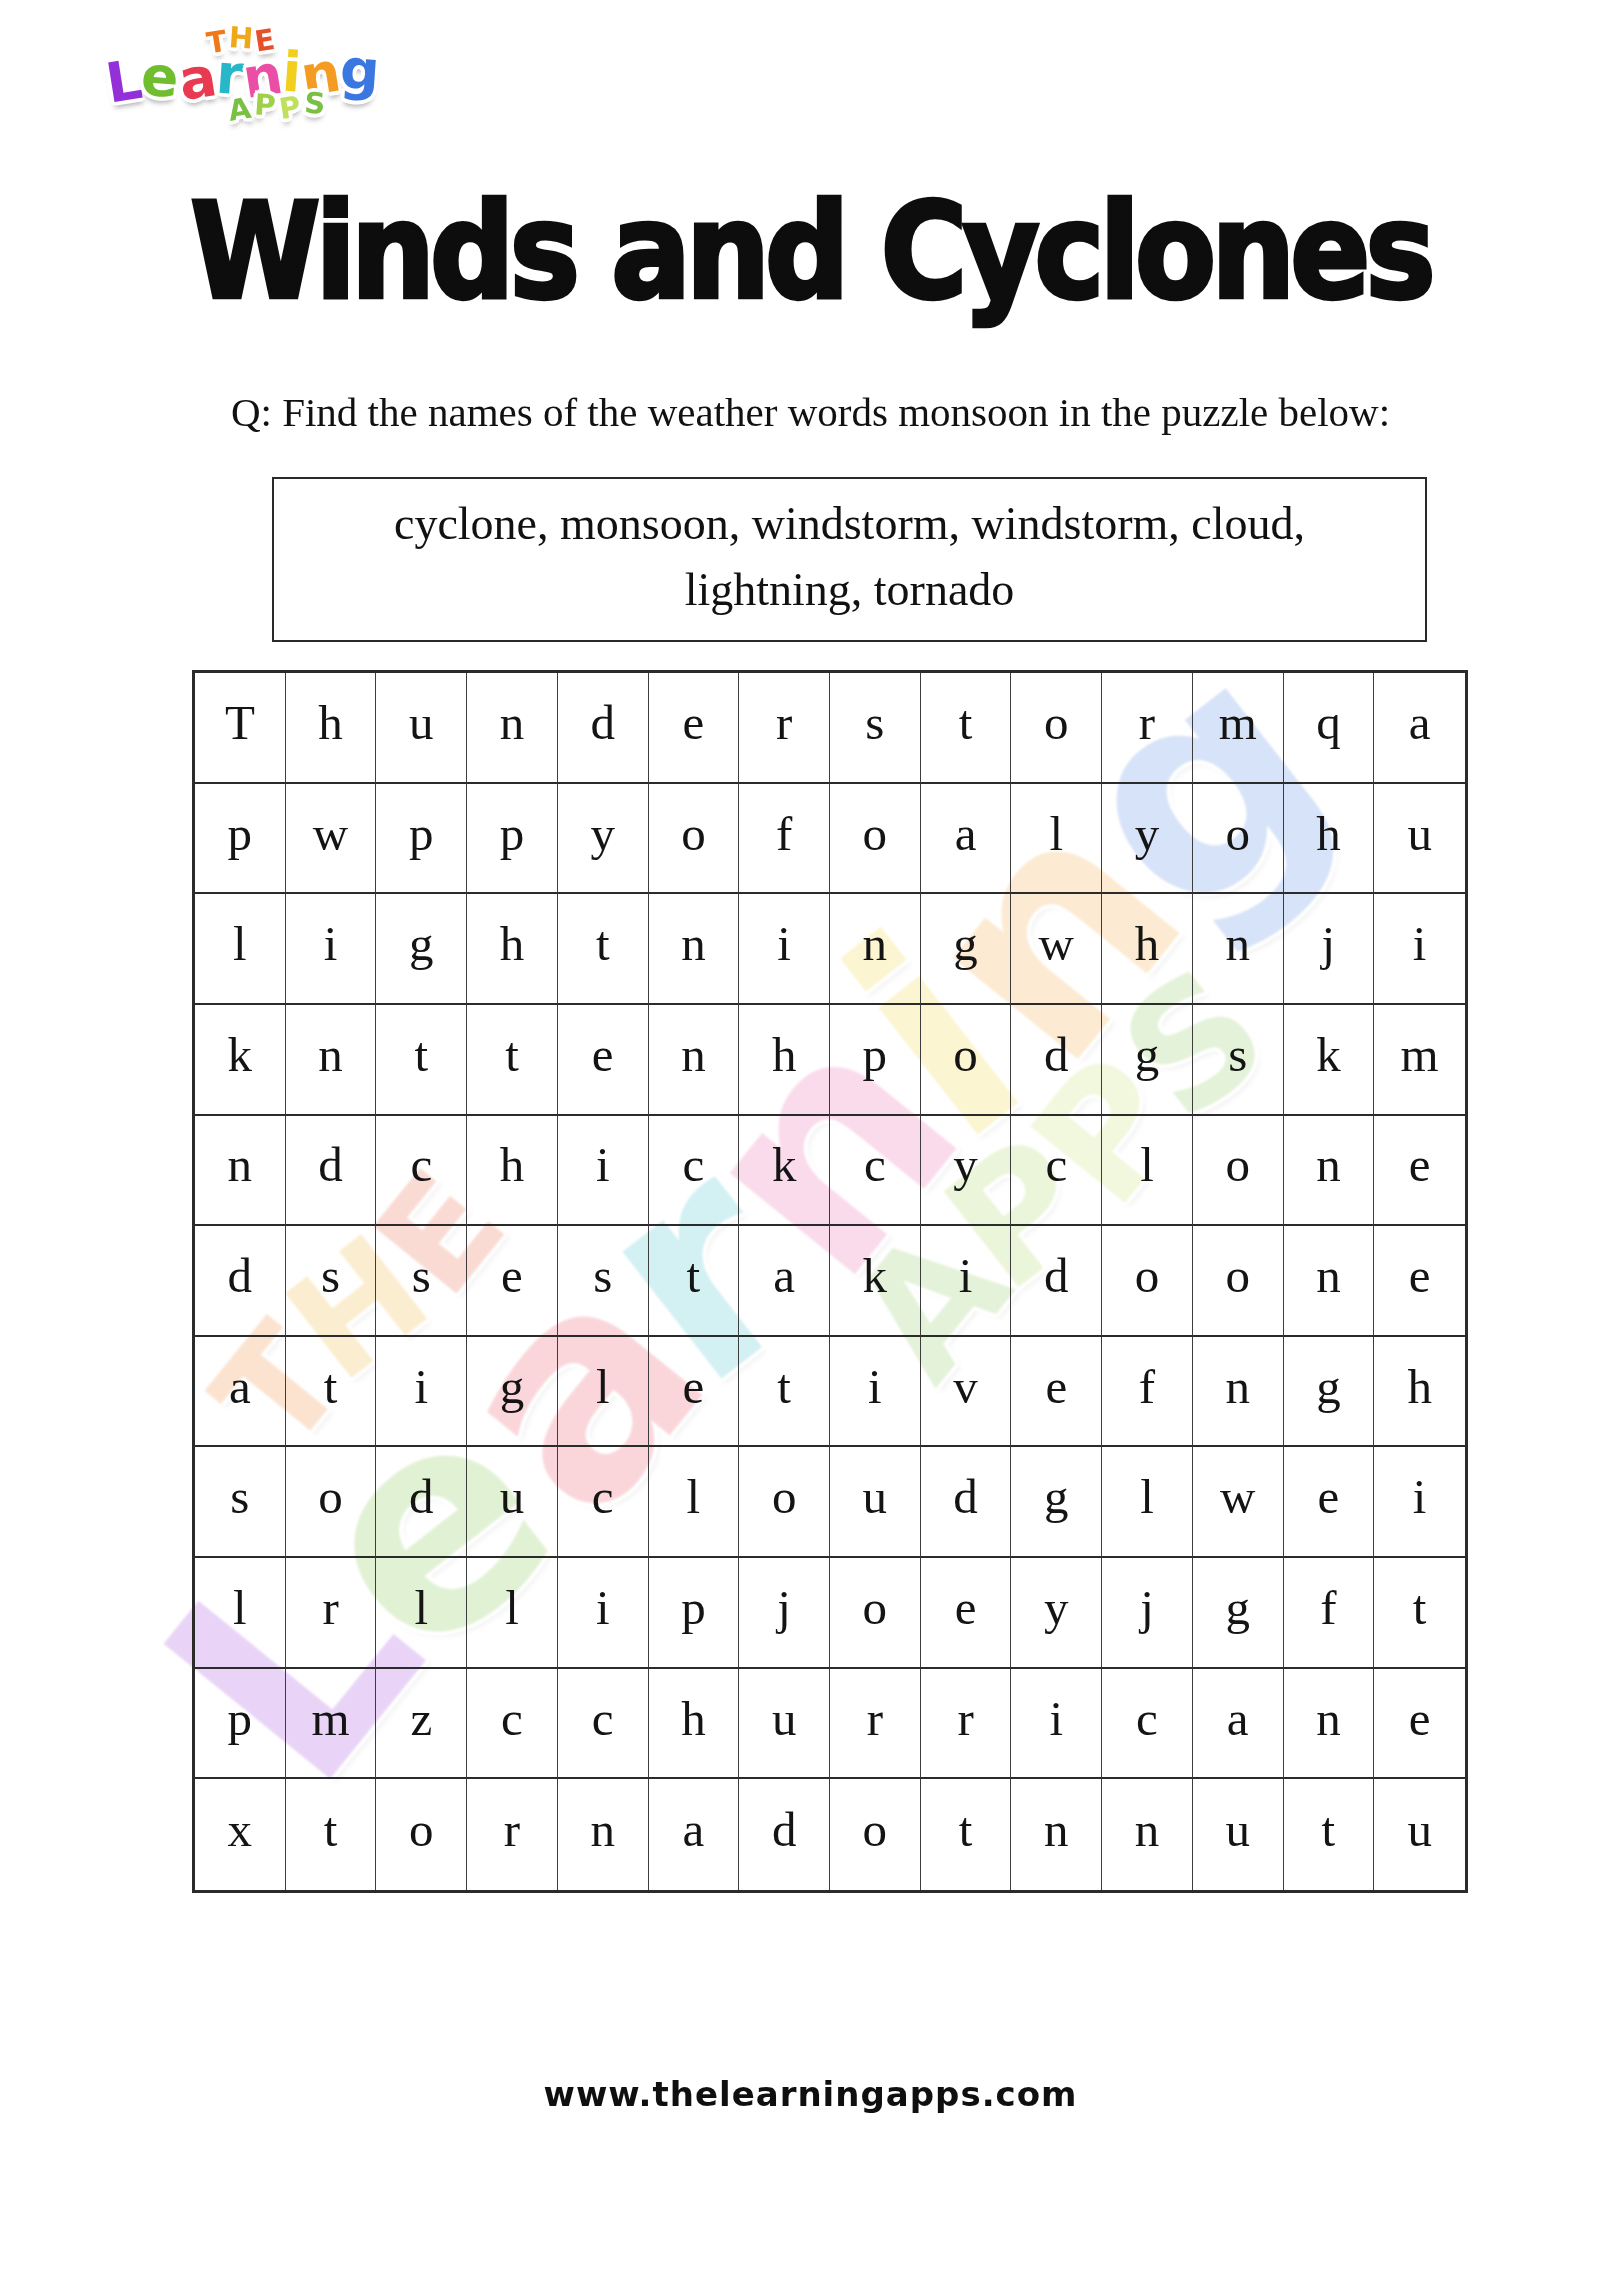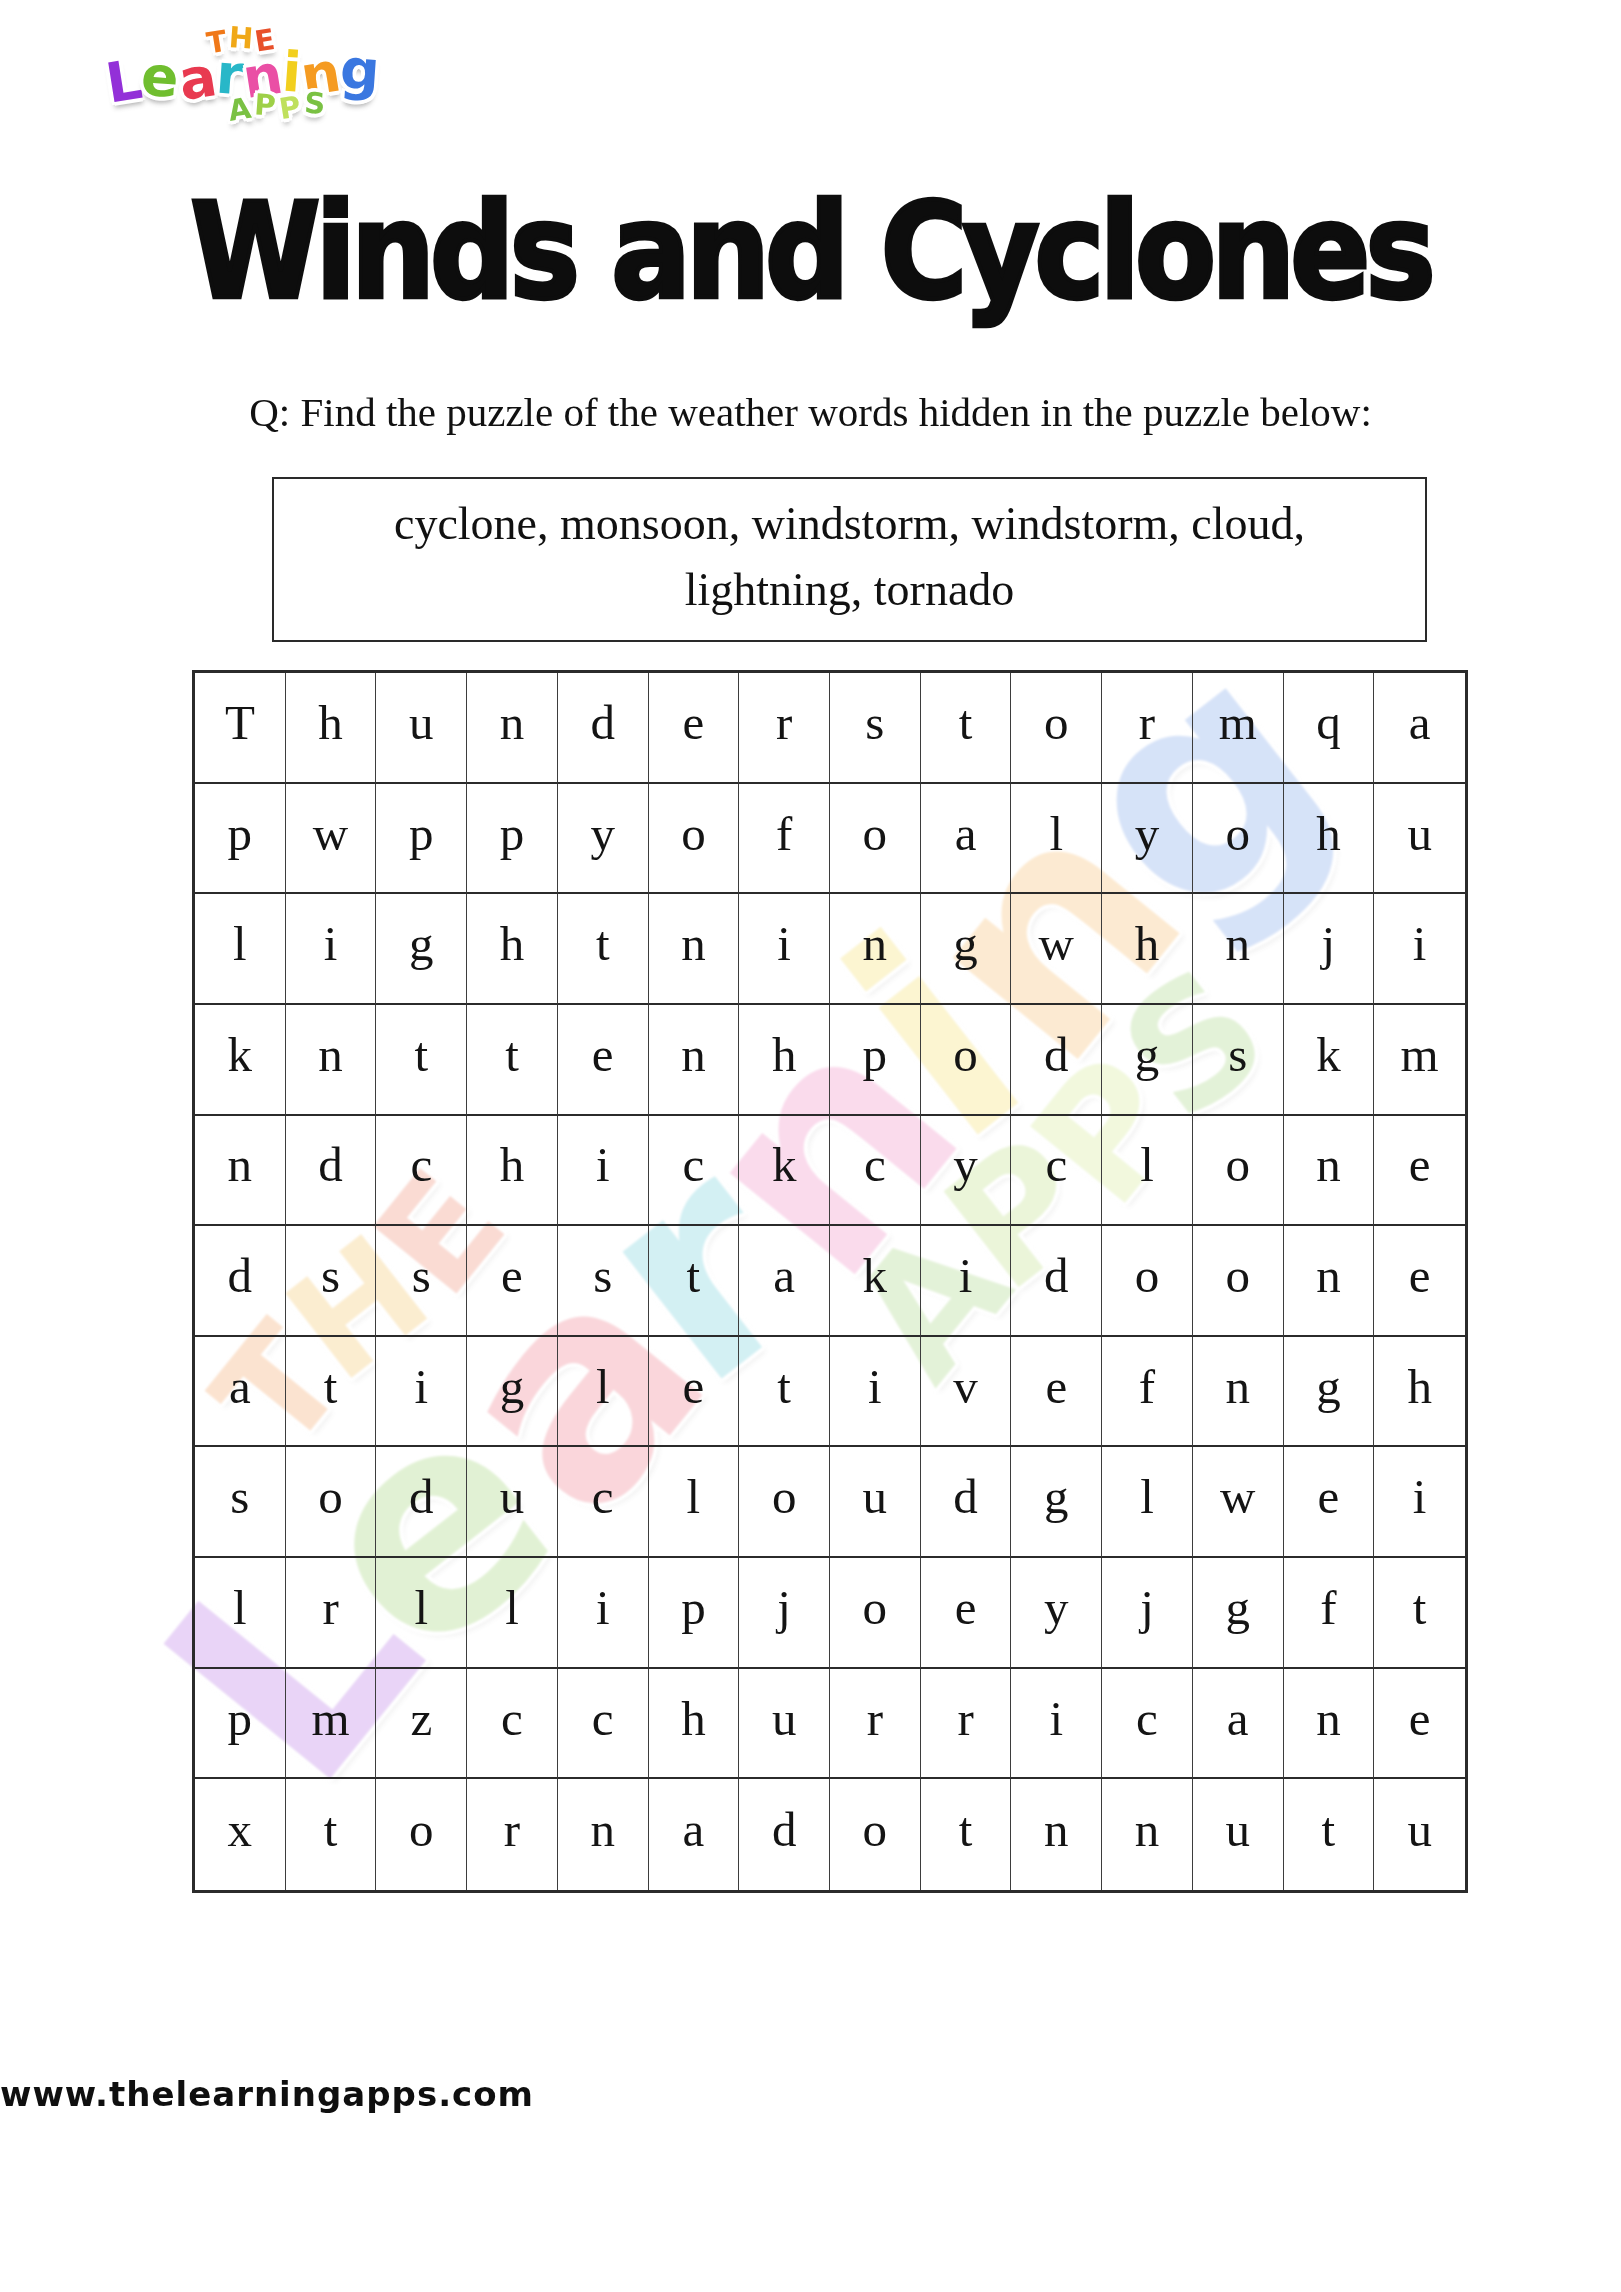--- a/index.html
+++ b/index.html
@@ -96,21 +96,21 @@
     font-size:49px; color:#141414;
     padding-bottom:9.8px; box-sizing:border-box;
     background:transparent;
   }
   .cell.last-col{border-right:none;}
   .cell.last-row{border-bottom:none;}
 
   
   .footer{
     position:absolute; top:2074px; left:0; width:100%;
-    text-align:left; z-index:2;
+    text-align:center; z-index:2;
     font-family:"DejaVu Sans", sans-serif; font-weight:bold;
     font-size:34px; letter-spacing:1px; color:#0f0f0f;
   }
 </style>
 </head>
 <body>
 
 <div class="page">
 
   <div class="watermark">
@@ -122,21 +122,21 @@
   </div>
 
   <div class="logo">
     <div class="logo-line logo-the"><span class="bubble-letter" style="color: rgb(240, 120, 24);">T</span><span class="bubble-letter" style="color: rgb(240, 168, 24);">H</span><span class="bubble-letter" style="color: rgb(232, 80, 42);">E</span></div>
     <div class="logo-line logo-learning"><span class="bubble-letter" style="color: rgb(147, 48, 216);">L</span><span class="bubble-letter" style="color: rgb(112, 190, 47);">e</span><span class="bubble-letter" style="color: rgb(232, 58, 80);">a</span><span class="bubble-letter" style="color: rgb(40, 183, 200);">r</span><span class="bubble-letter" style="color: rgb(234, 79, 165);">n</span><span class="bubble-letter" style="color: rgb(242, 207, 30);">i</span><span class="bubble-letter" style="color: rgb(245, 155, 34);">n</span><span class="bubble-letter" style="color: rgb(58, 119, 224);">g</span></div>
     <div class="logo-line logo-apps"><span class="bubble-letter" style="color: rgb(122, 193, 67);">A</span><span class="bubble-letter" style="color: rgb(158, 208, 72);">P</span><span class="bubble-letter" style="color: rgb(191, 224, 92);">P</span><span class="bubble-letter" style="color: rgb(122, 193, 67);">S</span></div>
   </div>
 
   <div class="title">Winds and Cyclones</div>
 
-  <div class="question">Q: Find the puzzle of the weather words hidden in the puzzle below:</div>
+  <div class="question">Q: Find the names of the weather words monsoon in the puzzle below:</div>
 
   <div class="word-box">
     <div>
         <div>cyclone, monsoon, windstorm, windstorm, cloud,</div>
         <div>lightning, tornado</div>
       </div>
   </div>
 
   <div class="grid">
       <div class="cell">T</div>

